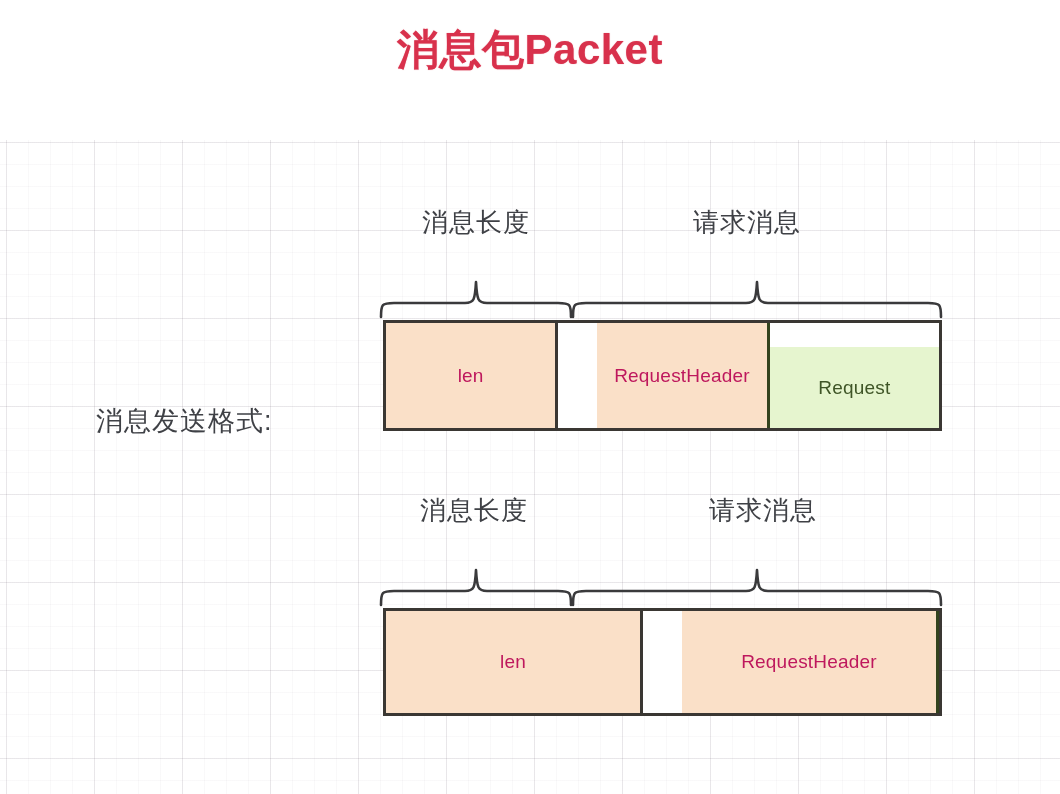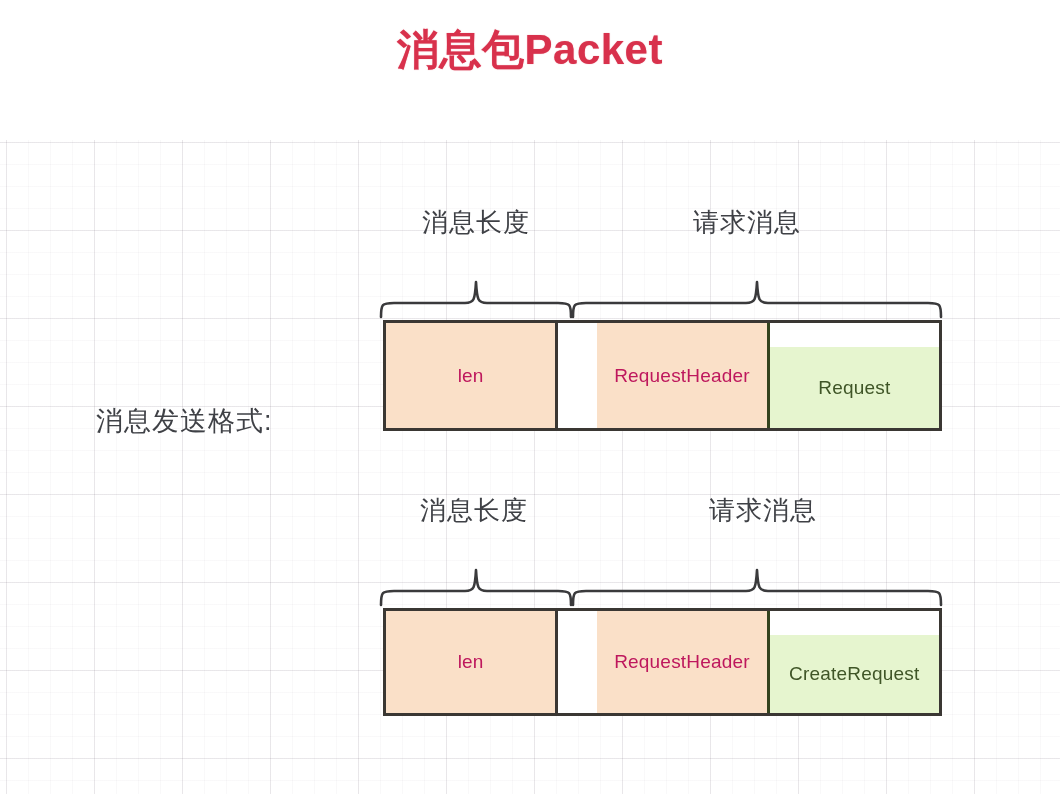--- a/index.html
+++ b/index.html
@@ -174,17 +174,16 @@
     </svg>
 
     <svg class="brace-svg" style="left:570px; top:82px;" width="374" height="40" viewBox="0 0 374 40">
       <path class="brace-path" d="M3,38 C3,25 4,24 16,24 L176,24 C185,24 186,21 187,3
                C188,21 189,24 198,24 L358,24 C370,24 371,25 371,38"></path>
     </svg>
 
     <div class="packet" id="packet-2">
       <div class="cell cell-orange cell-div-dark">len</div>
       <div class="cell cell-orange cell-div-green">RequestHeader</div>
-      <div class="cell cell-green">CreateRequest</div>
     </div>
   </div>
 
 </div>
 
 </body></html>

